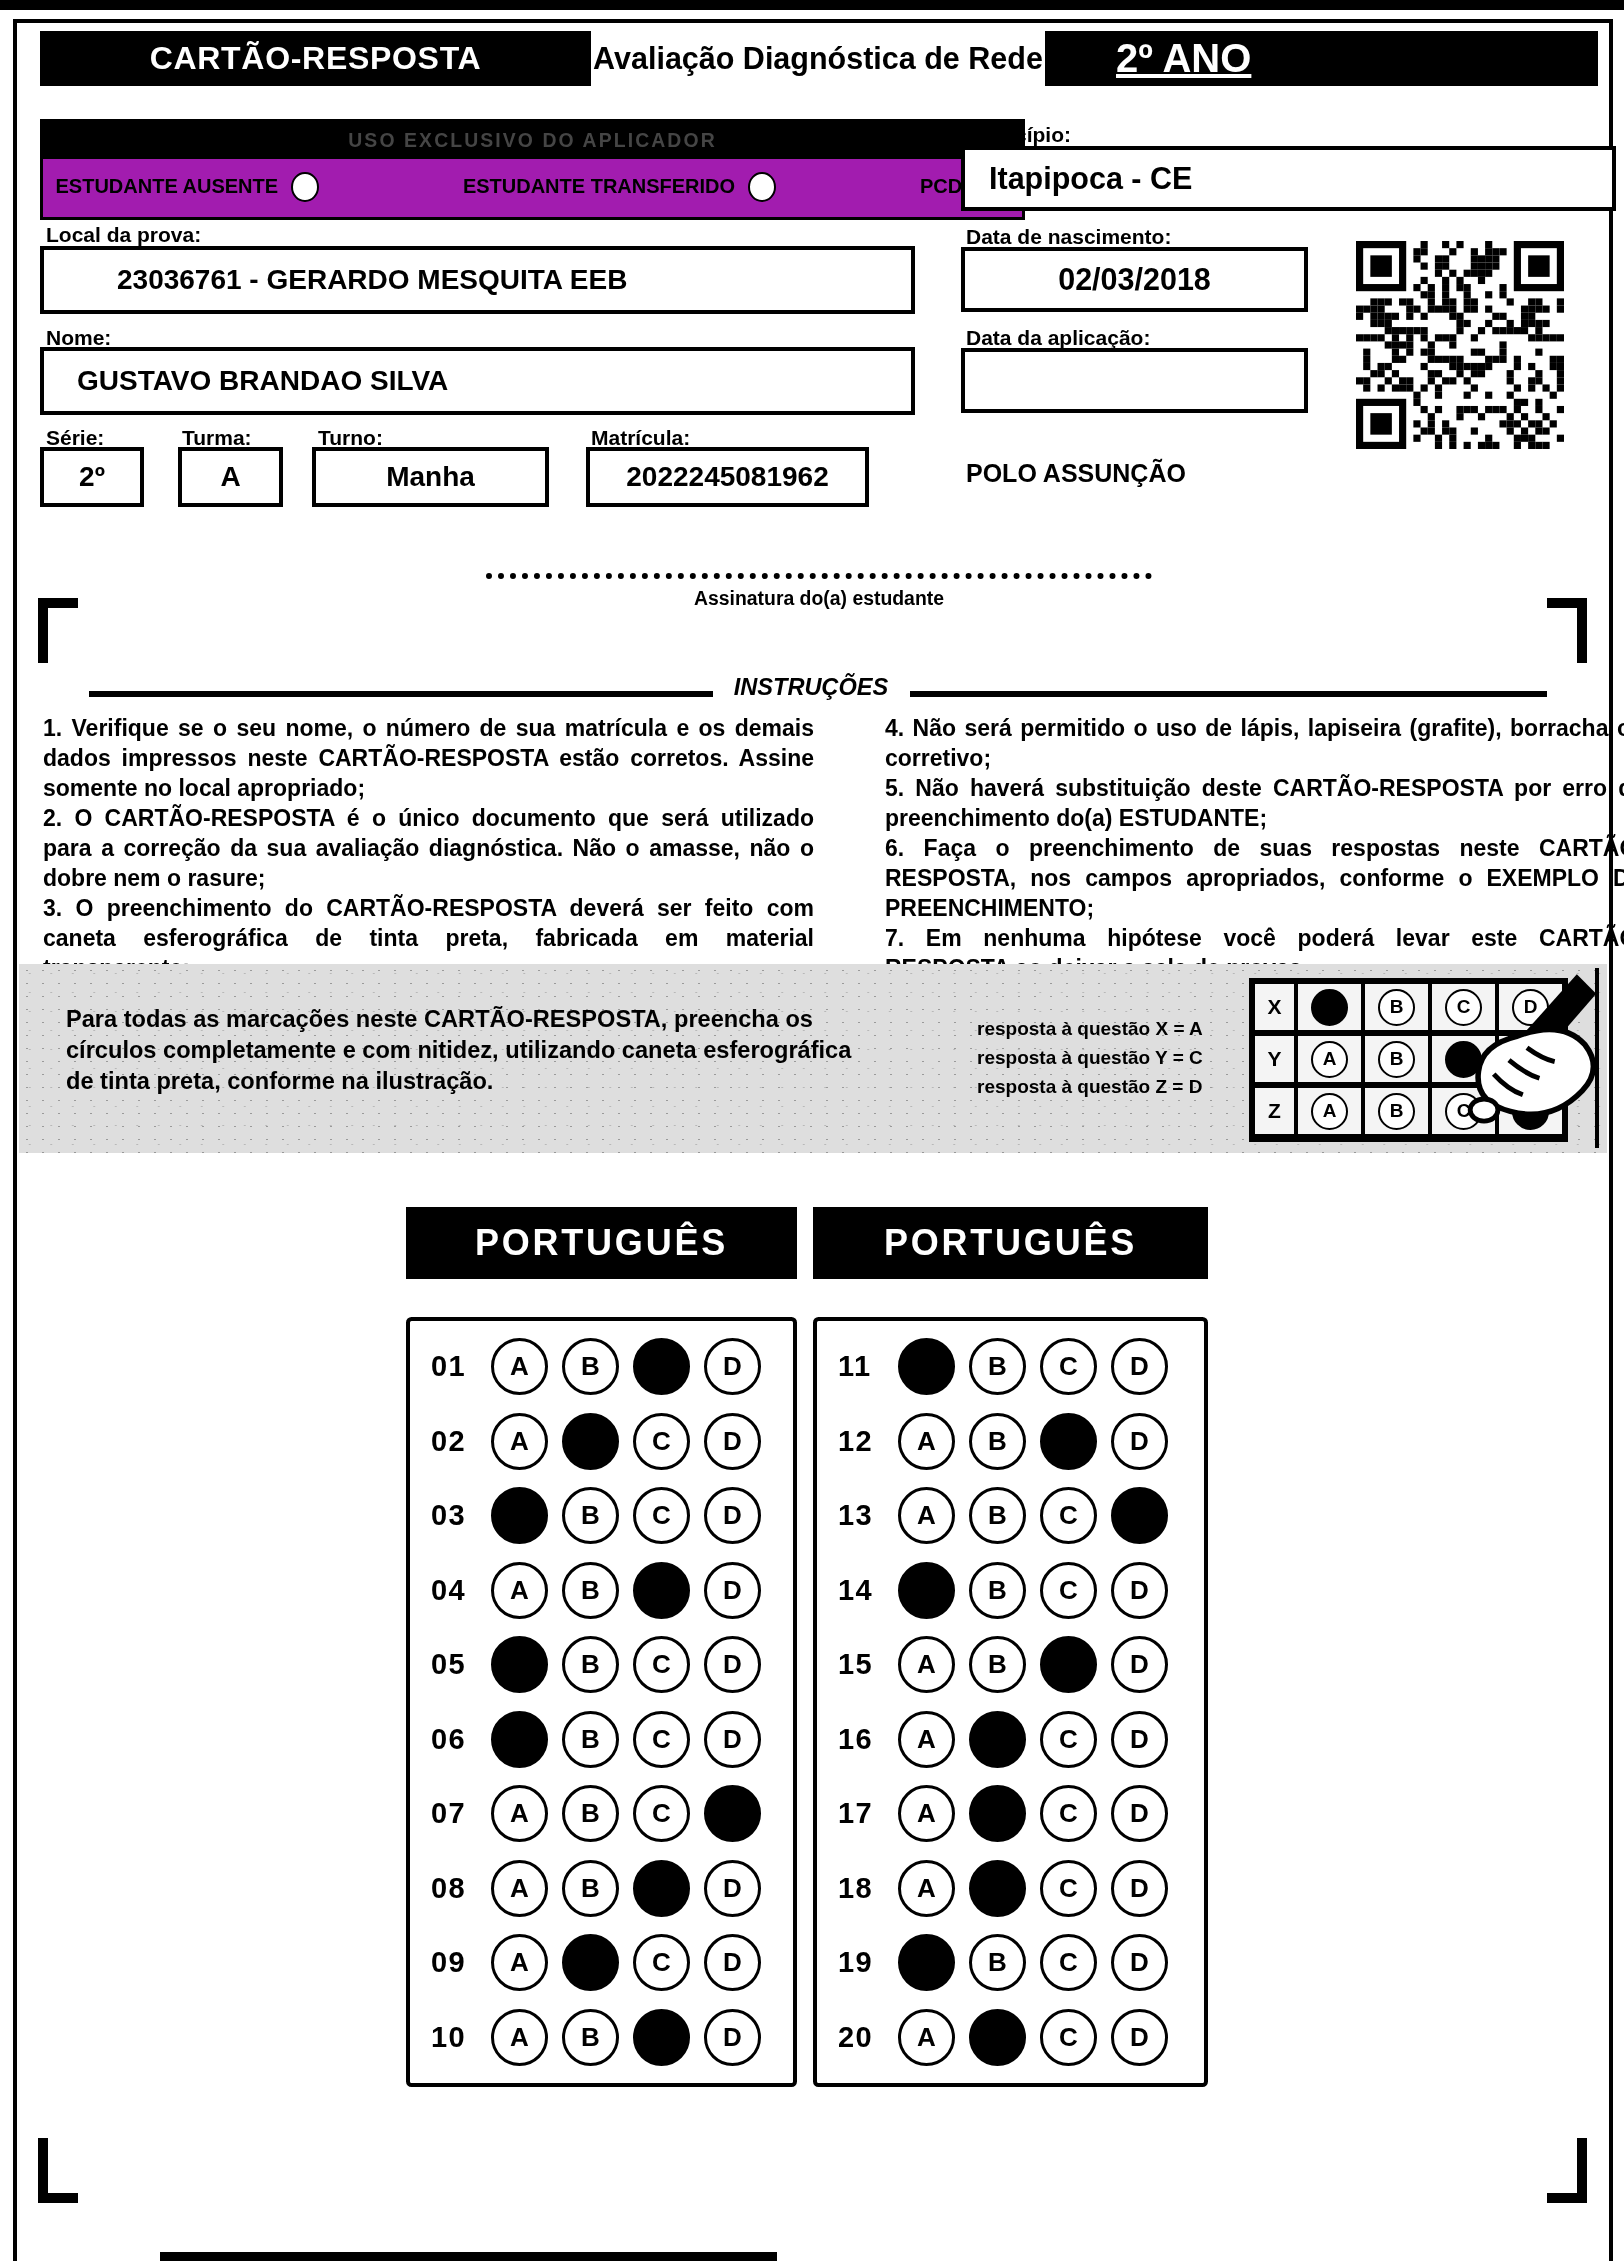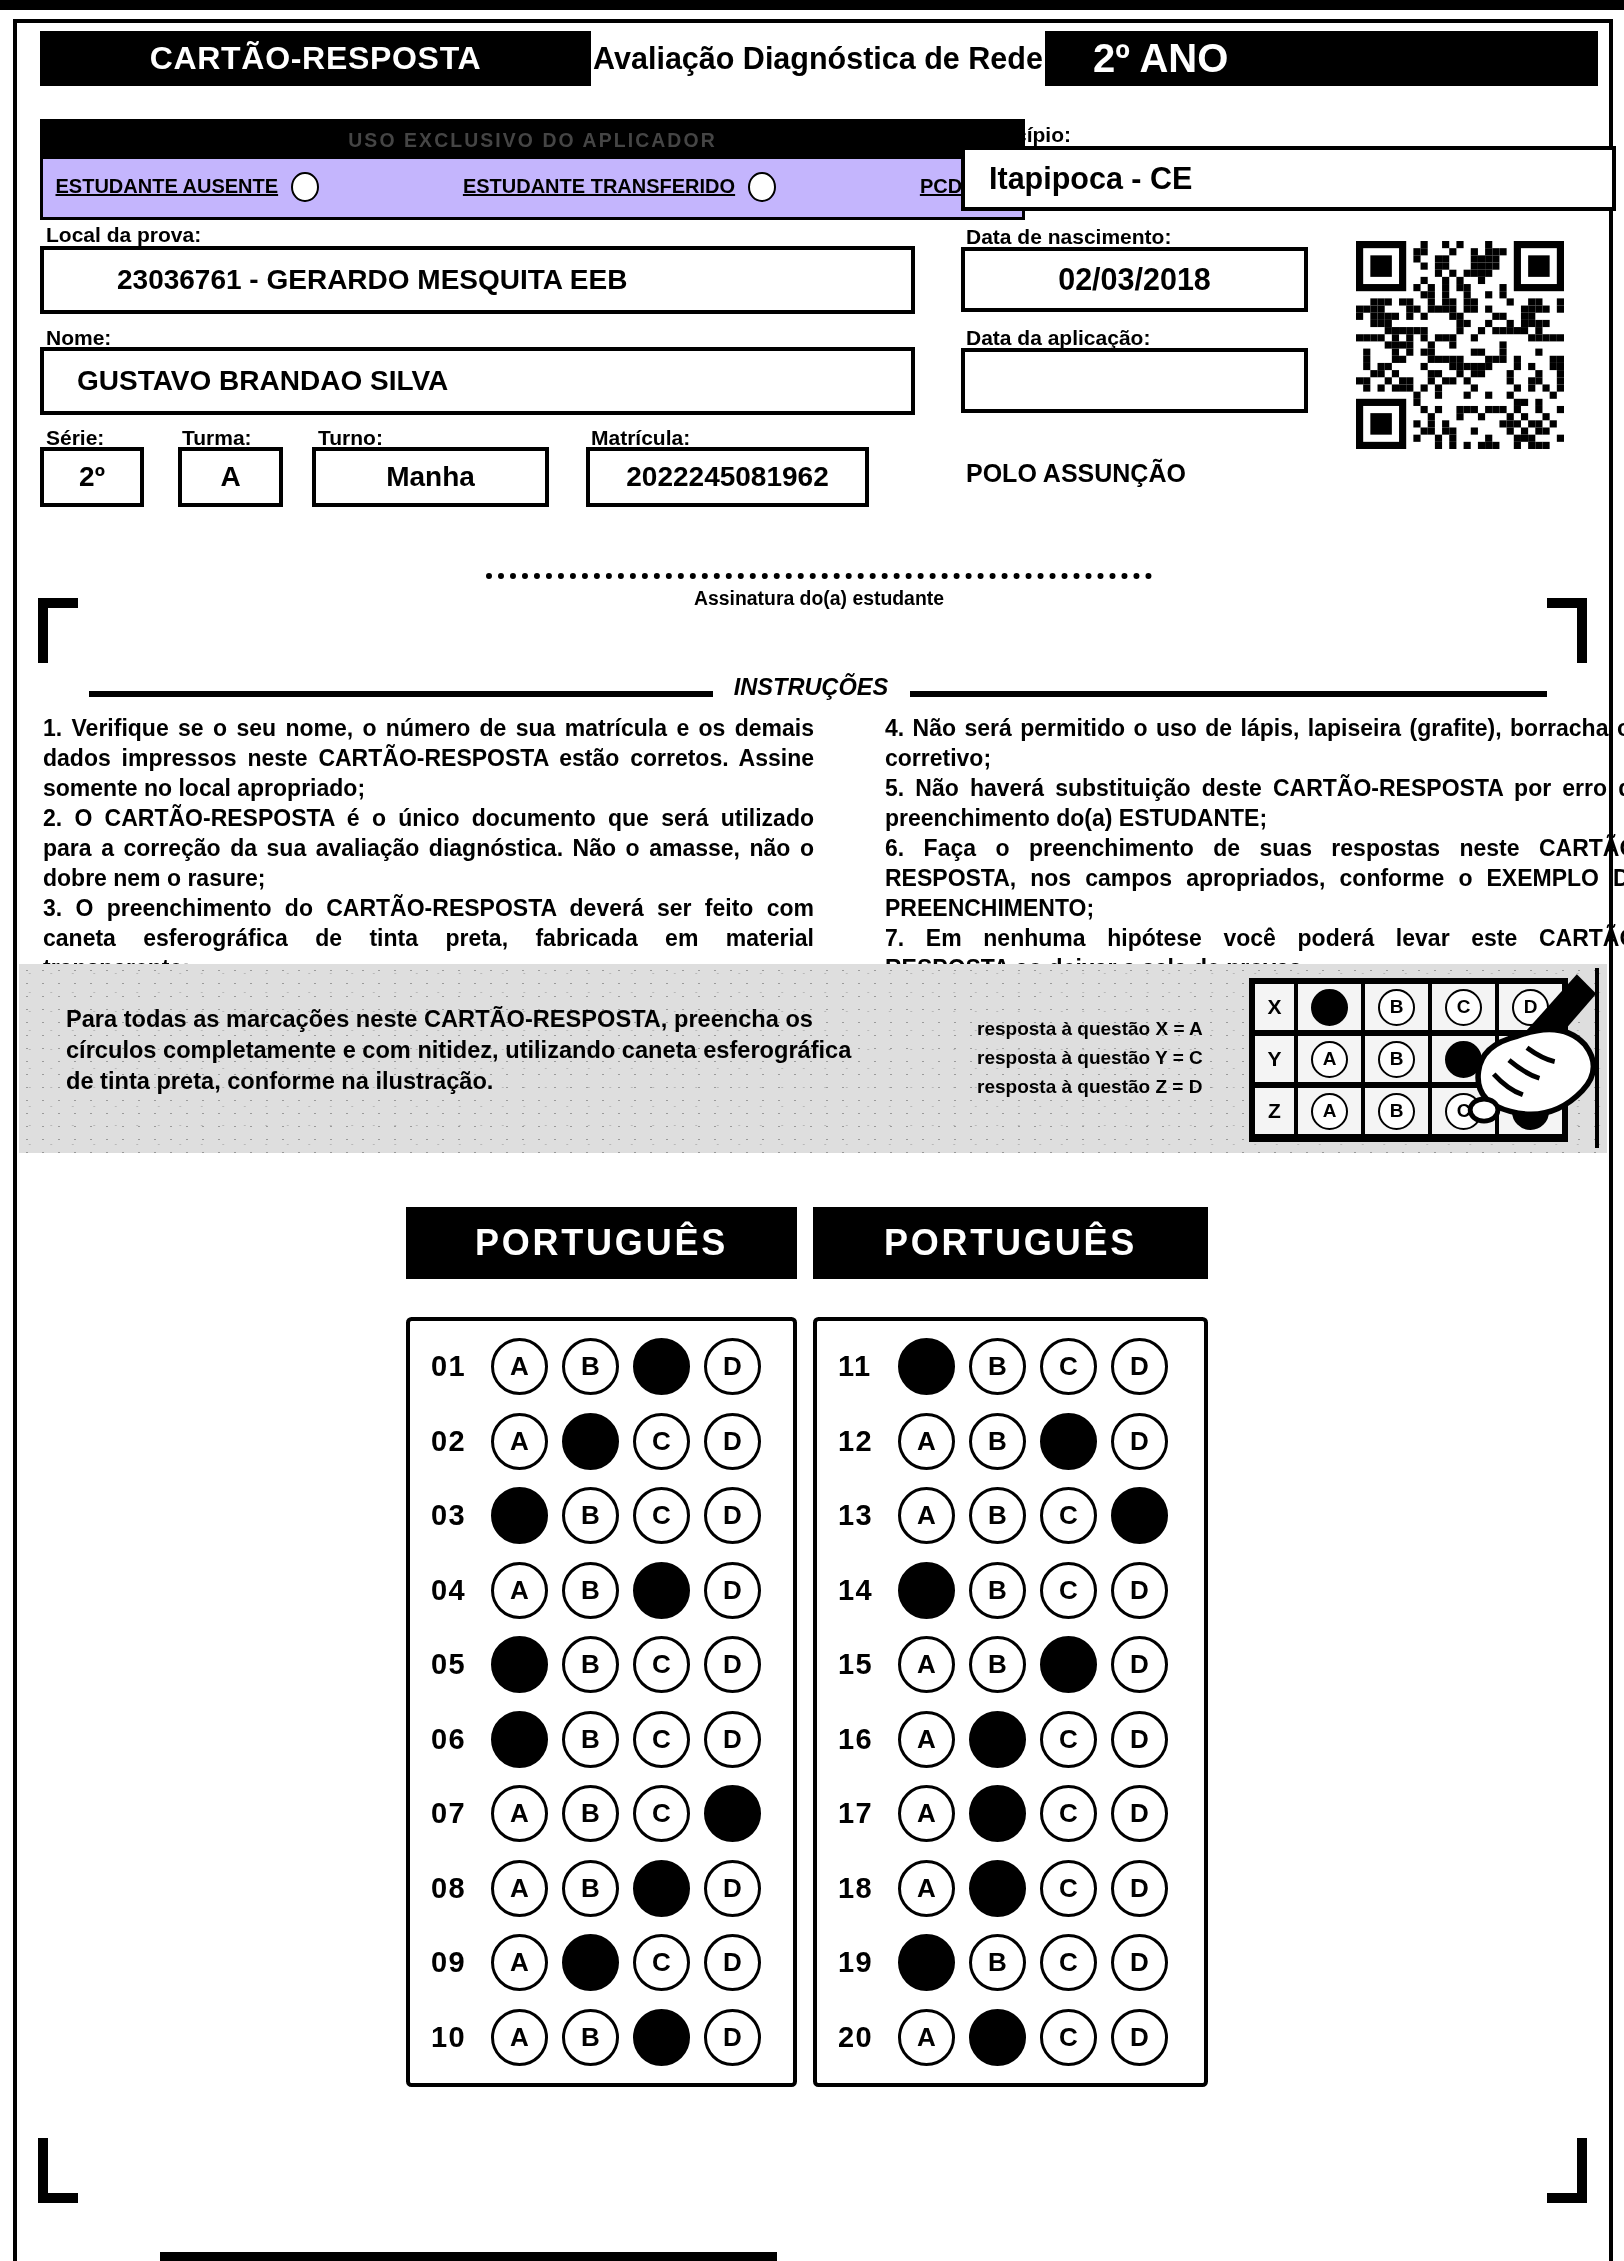--- a/index.html
+++ b/index.html
@@ -9,24 +9,24 @@
 
   .top-edge{left:0;top:0;width:1624px;height:9.7px;background:#000;}
   .bot-edge{left:160px;top:2252px;width:617px;height:9px;background:#000;}
   .frame{left:12.5px;top:19.4px;width:1600px;height:2242px;border:4.9px solid #000;border-bottom:none;}
 
   
   .header{left:40px;top:30.5px;width:1558px;height:55px;display:flex;}
   .h-seg{display:flex;align-items:center;justify-content:center;font-weight:bold;box-sizing:border-box;}
   .h-black1{width:551px;background:#000;color:#fff;font-size:32px;letter-spacing:0.7px;}
   .h-white{width:454px;background:#fff;color:#000;font-size:30.5px;}
-  .h-black2{flex:1;background:#000;color:#fff;font-size:40px;justify-content:flex-start;padding-left:48px;}
+  .h-black2{flex:1;background:#000;color:#fff;font-size:40px;justify-content:flex-start;padding-left:71px;text-decoration:underline;}
 
   
-  .app-box{left:40px;top:119px;width:985px;height:101px;border:3.5px solid #000;background:#c4b5fd;text-decoration:underline;}
+  .app-box{left:40px;top:119px;width:985px;height:101px;border:3.5px solid #000;background:#a21caf;}
   .app-bar{height:37px;background:#000;color:#454545;display:flex;align-items:center;justify-content:center;
            font-size:19.4px;font-weight:bold;letter-spacing:2.1px;}
   .app-row{display:flex;align-items:center;justify-content:space-between;padding:12.5px 19.4px 0 12.5px;}
   .chk{display:flex;align-items:center;gap:12.5px;font-size:20px;font-weight:bold;}
   .circle{width:28px;height:30.5px;border:2.8px solid #000;border-radius:50%;background:#fff;box-sizing:border-box;}
 
   .lbl{font-size:21px;font-weight:bold;}
   .fbox{border:4.2px solid #000;background:#fff;display:flex;align-items:center;}
   .fval{font-size:28px;font-weight:bold;}
 

